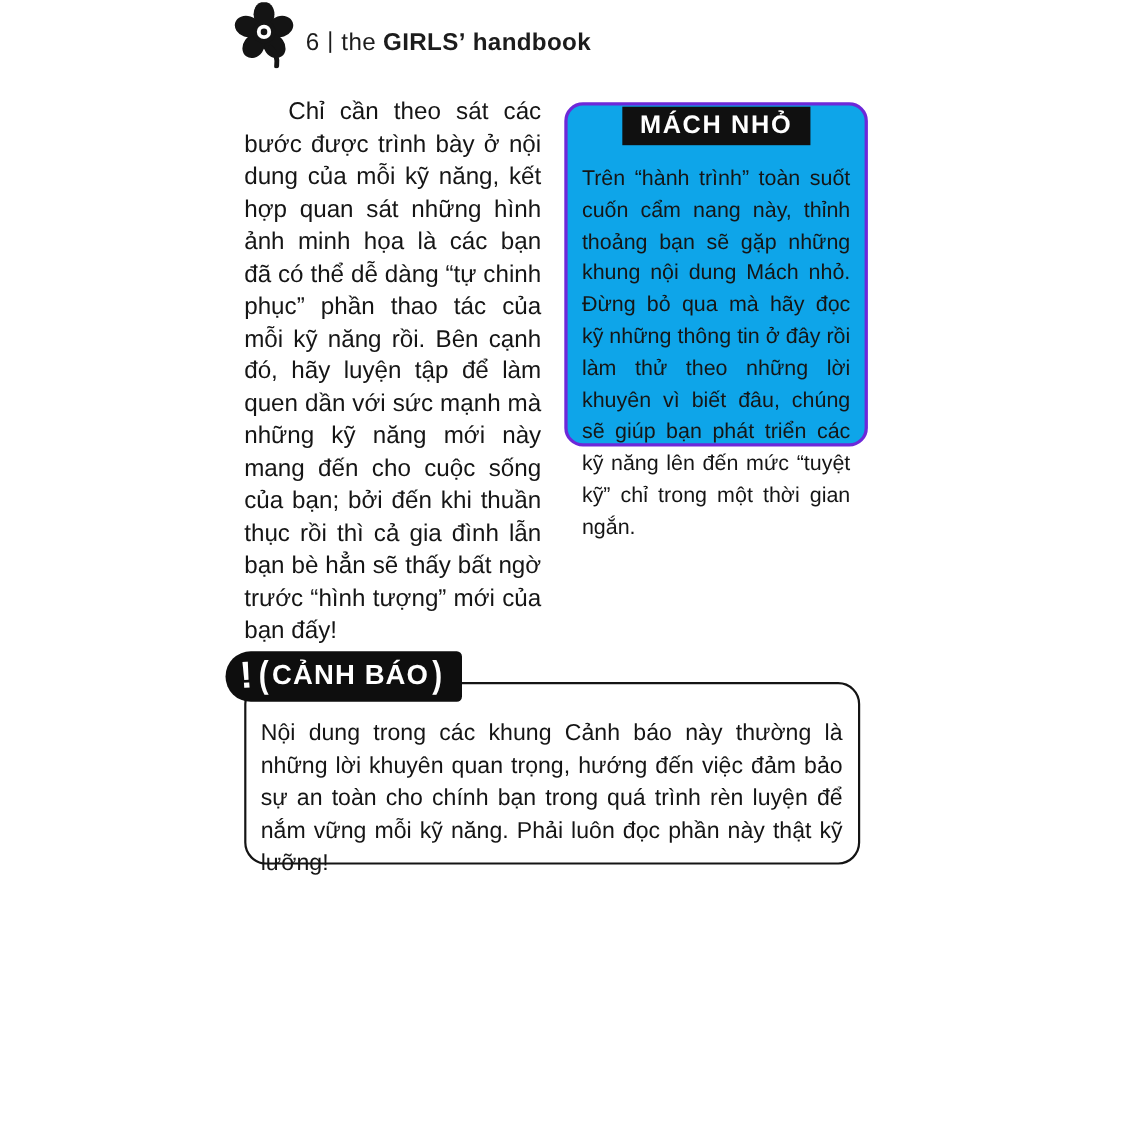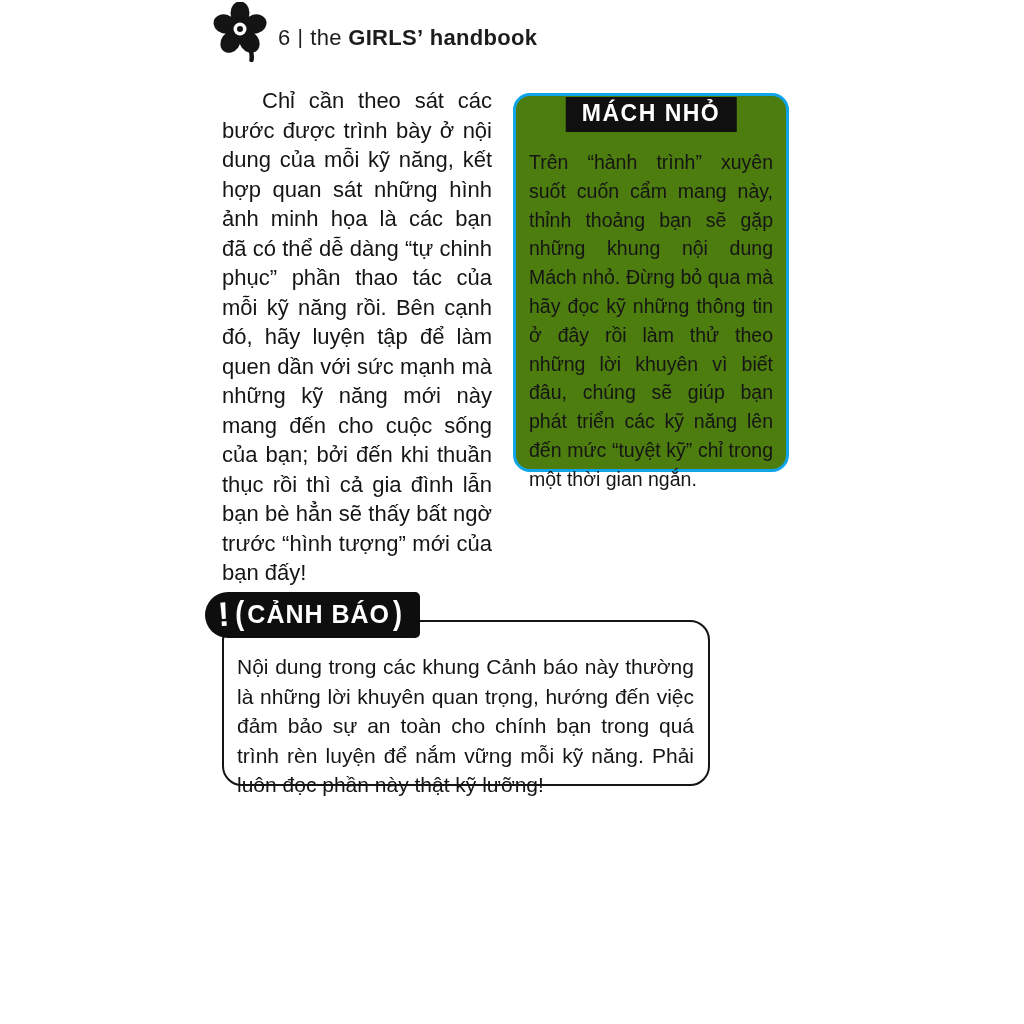--- a/index.html
+++ b/index.html
@@ -48,24 +48,24 @@
     text-indent: 40px;
     color: #151515;
   }
 
   
   .tip-box {
     position: absolute;
     left: 513px;
     top: 93px;
     width: 276px;
-    height: 379px;
-    border: 3px solid #0ea5e9;
+    height: 313px;
+    border: 3px solid #6d28d9;
     border-radius: 17px;
-    background: #4d7c0f;
+    background: #0ea5e9;
   }
   .tip-title {
     position: absolute;
     left: 50%;
     top: 1px;
     transform: translateX(-50%);
     background: #101010;
     color: #ffffff;
     font-weight: bold;
     font-size: 23px;
@@ -83,21 +83,21 @@
     text-align: justify;
     color: #151515;
   }
   .ital { }
 
   
   .warning-box {
     position: absolute;
     left: 222px;
     top: 620px;
-    width: 488px;
+    width: 560px;
     height: 166px;
     border: 2.5px solid #141414;
     border-radius: 20px;
     background: #ffffff;
   }
   .warning-body {
     position: absolute;
     left: 13px;
     right: 14px;
     top: 30px;
@@ -171,21 +171,21 @@
       <span>the </span>
       <span class="bold">GIRLS’</span>
       <span class="bold"> handbook</span>
     </div>
   </div>
 
   <p class="intro">Chỉ cần theo sát các bước được trình bày ở nội dung của mỗi kỹ năng, kết hợp quan sát những hình ảnh minh họa là các bạn đã có thể dễ dàng “tự chinh phục” phần thao tác của mỗi kỹ năng rồi. Bên cạnh đó, hãy luyện tập để làm quen dần với sức mạnh mà những kỹ năng mới này mang đến cho cuộc sống của bạn; bởi đến khi thuần thục rồi thì cả gia đình lẫn bạn bè hẳn sẽ thấy bất ngờ trước “hình tượng” mới của bạn đấy!</p>
 
   <div class="tip-box">
     <div class="tip-title">MÁCH NHỎ</div>
-    <p class="tip-body"><span>Trên “hành trình” xuyên suốt cuốn cẩm mang này, thỉnh thoảng bạn sẽ gặp những khung nội dung </span><span class="ital">Mách nhỏ.</span><span> Đừng bỏ qua mà hãy đọc kỹ những thông tin ở đây rồi làm thử theo những lời khuyên vì biết đâu, chúng sẽ giúp bạn phát triển các kỹ năng lên đến mức “tuyệt kỹ” chỉ trong một thời gian ngắn.</span></p>
+    <p class="tip-body"><span>Trên “hành trình” toàn suốt cuốn cẩm nang này, thỉnh thoảng bạn sẽ gặp những khung nội dung </span><span class="ital">Mách nhỏ.</span><span> Đừng bỏ qua mà hãy đọc kỹ những thông tin ở đây rồi làm thử theo những lời khuyên vì biết đâu, chúng sẽ giúp bạn phát triển các kỹ năng lên đến mức “tuyệt kỹ” chỉ trong một thời gian ngắn.</span></p>
   </div>
 
   <div class="warning-box">
     <p class="warning-body"><span>Nội dung trong các khung </span><span class="ital">Cảnh báo</span><span> này thường là những lời khuyên quan trọng, hướng đến việc đảm bảo sự an toàn cho chính bạn trong quá trình rèn luyện để nắm vững mỗi kỹ năng. Phải luôn đọc phần này thật kỹ lưỡng!</span></p>
   </div>
 
   <div class="warning-badge">
     <span class="badge-excl">!</span>
     <span class="badge-bracket">(</span>
     <span class="badge-title">CẢNH BÁO</span>

